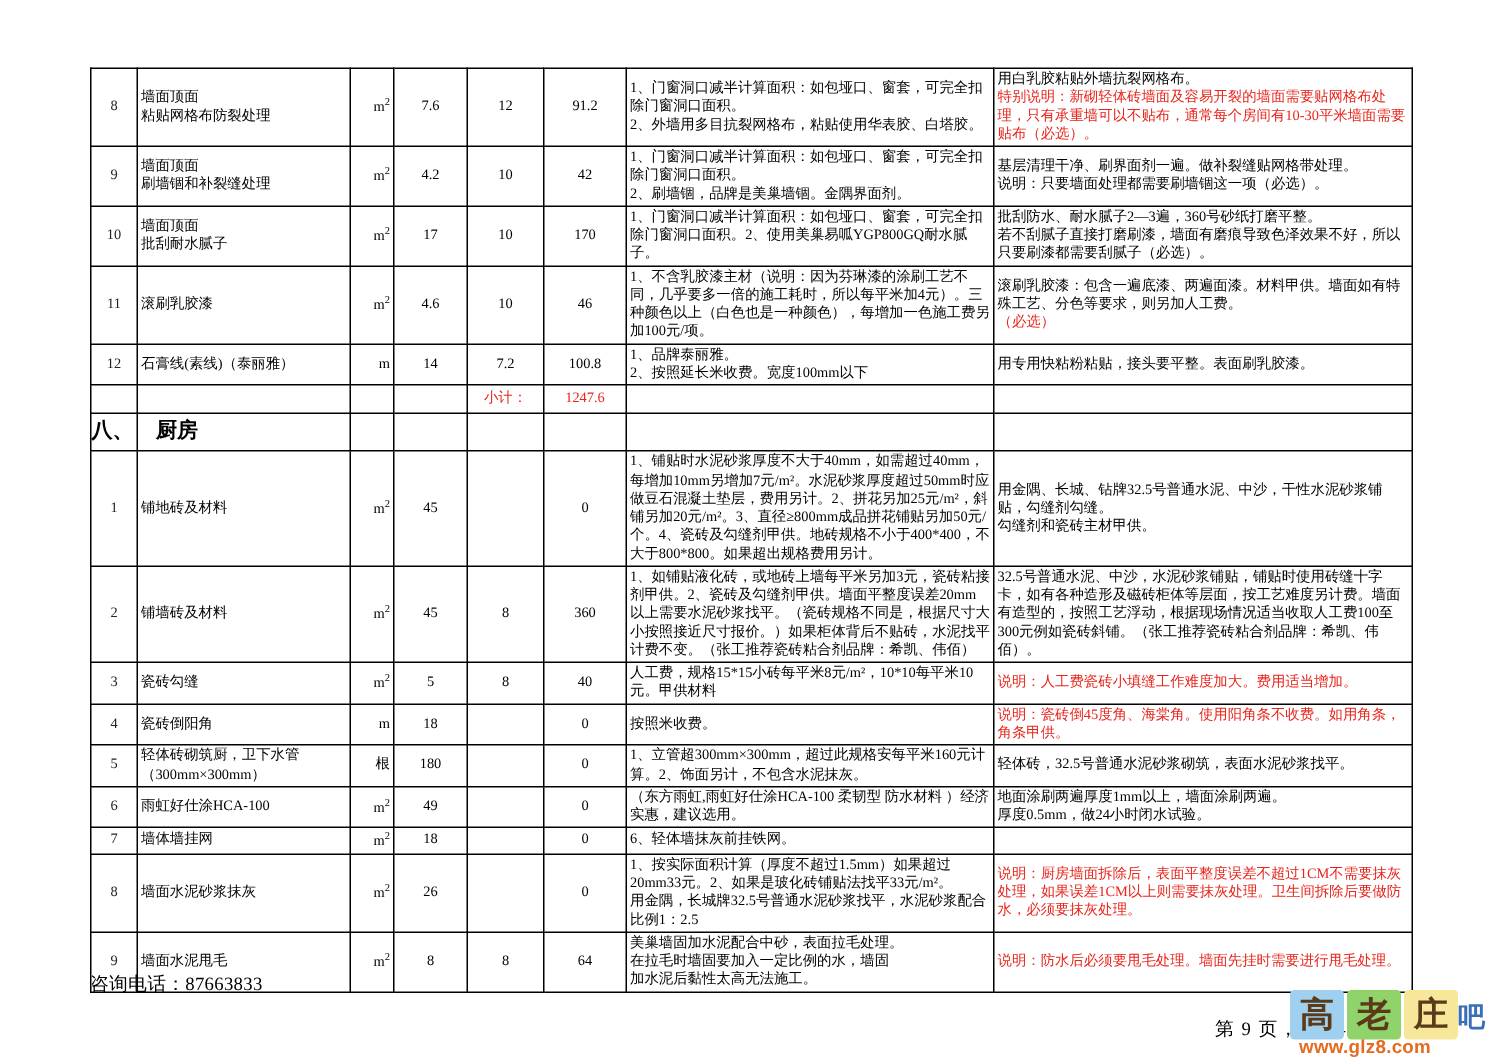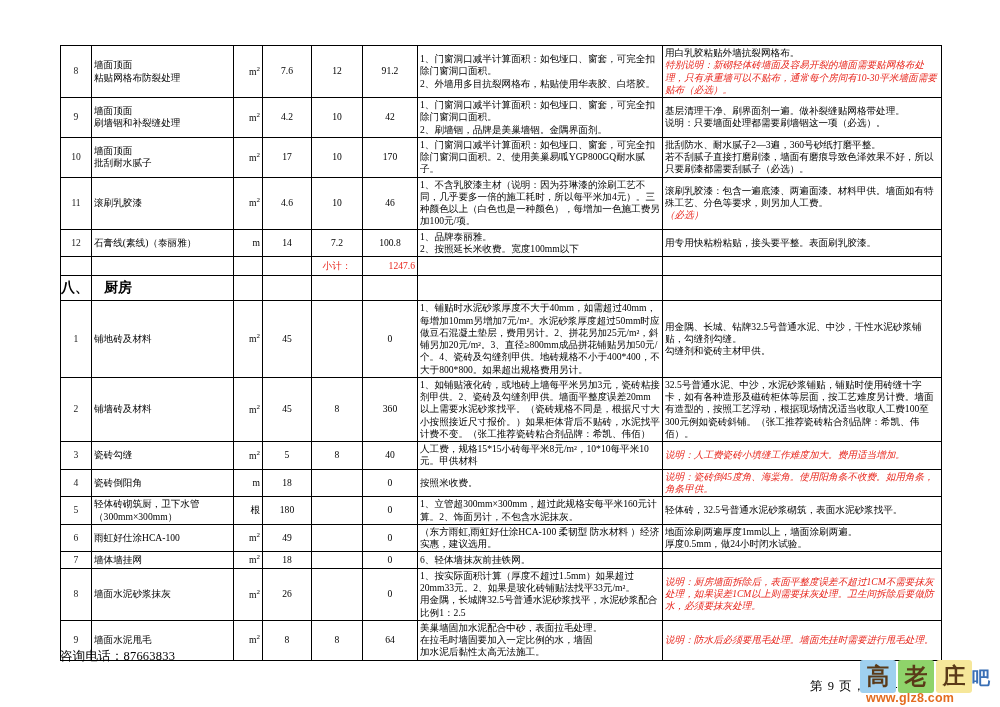--- a/index.html
+++ b/index.html
@@ -65,32 +65,32 @@
   .num      { font-size: 10.5px; text-align: center; font-family: "Liberation Serif", serif; }
   .seq      { font-size: 9.5px; text-align: center; color: #222; }
   .itemname { font-size: 11px; text-align: left; padding-left: 6px; line-height: 1.45; }
   .unit     { font-size: 9px; text-align: right; }
   .desc, .remark {
     text-align: left;
     padding: 1px 3px 1px 4px;
     font-size: 9.1px;
     line-height: 1.32;
   }
-  .red    { color: #e8251c; font-style: italic; }
+  .red    { color: #e8251c; }
 
   tr.subtotal td { height: 16px; }
   .subtotal-label {
     color: #e8251c;
     font-weight: normal;
     text-align: center;
     font-size: 10.5px;
   }
   .subtotal-val {
     color: #e8251c;
-    text-align: right;
+    text-align: center;
     font-size: 10.5px;
   }
   tr.section td {
     font-weight: bold;
     font-size: 14px;
     height: 22px;
     padding-left: 8px;
   }
   tr.section td.sec-no { text-align: center; padding-left: 0; }
   tr.section td.sec-name { text-align: left; padding-left: 12px; margin-top: 16px; }

